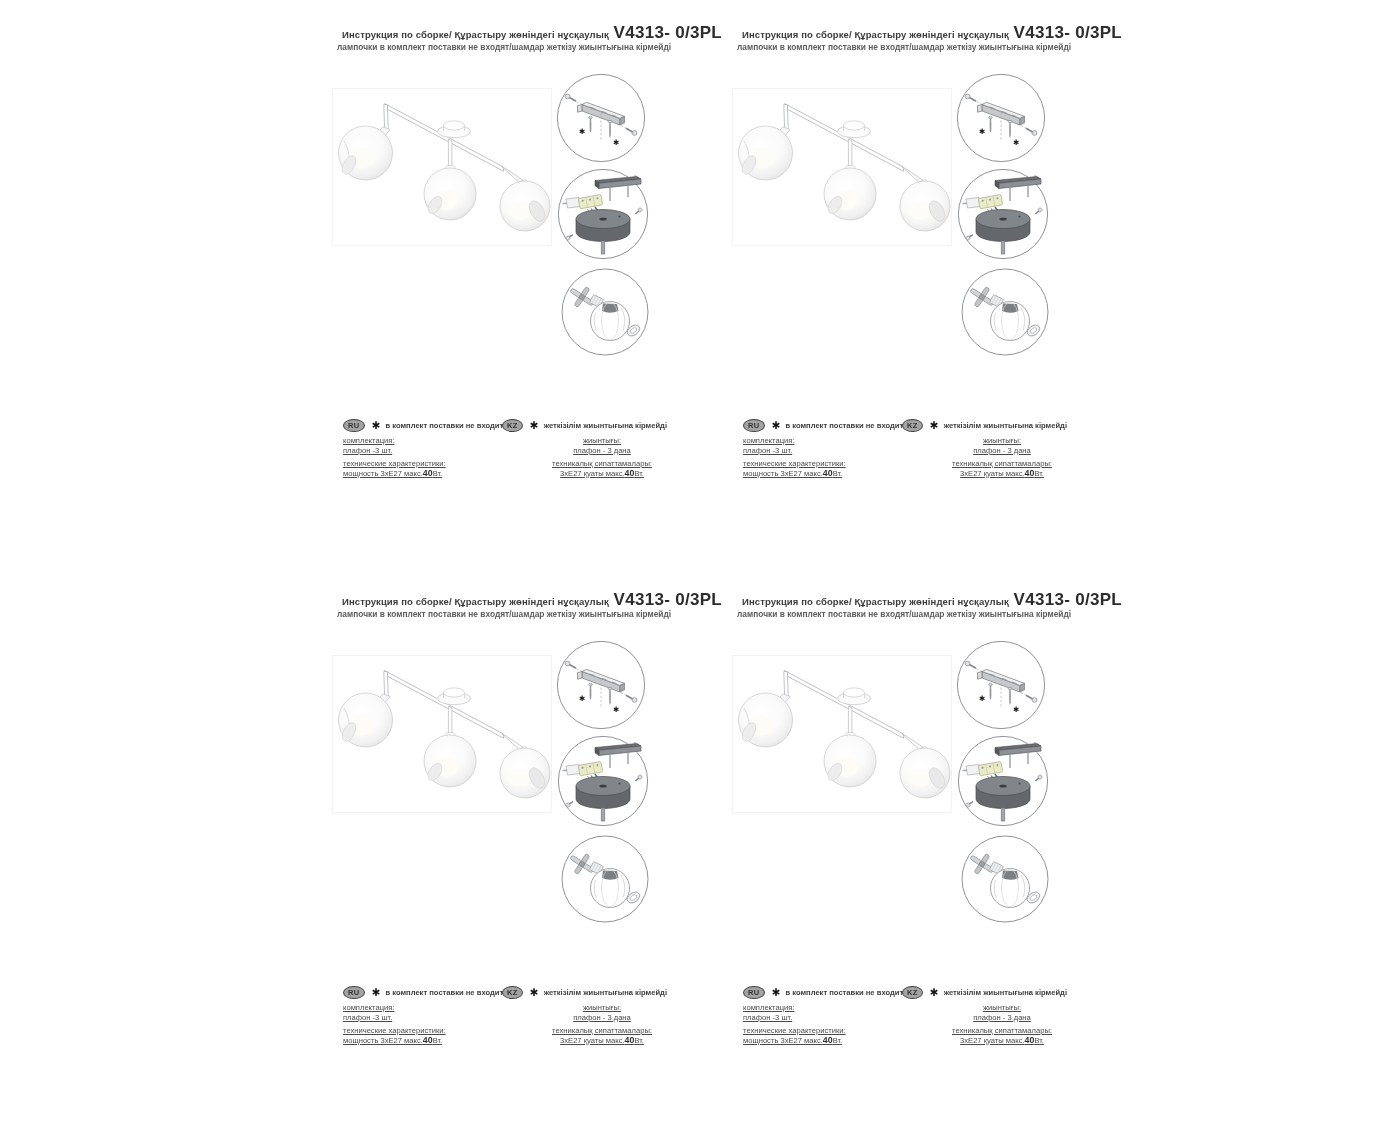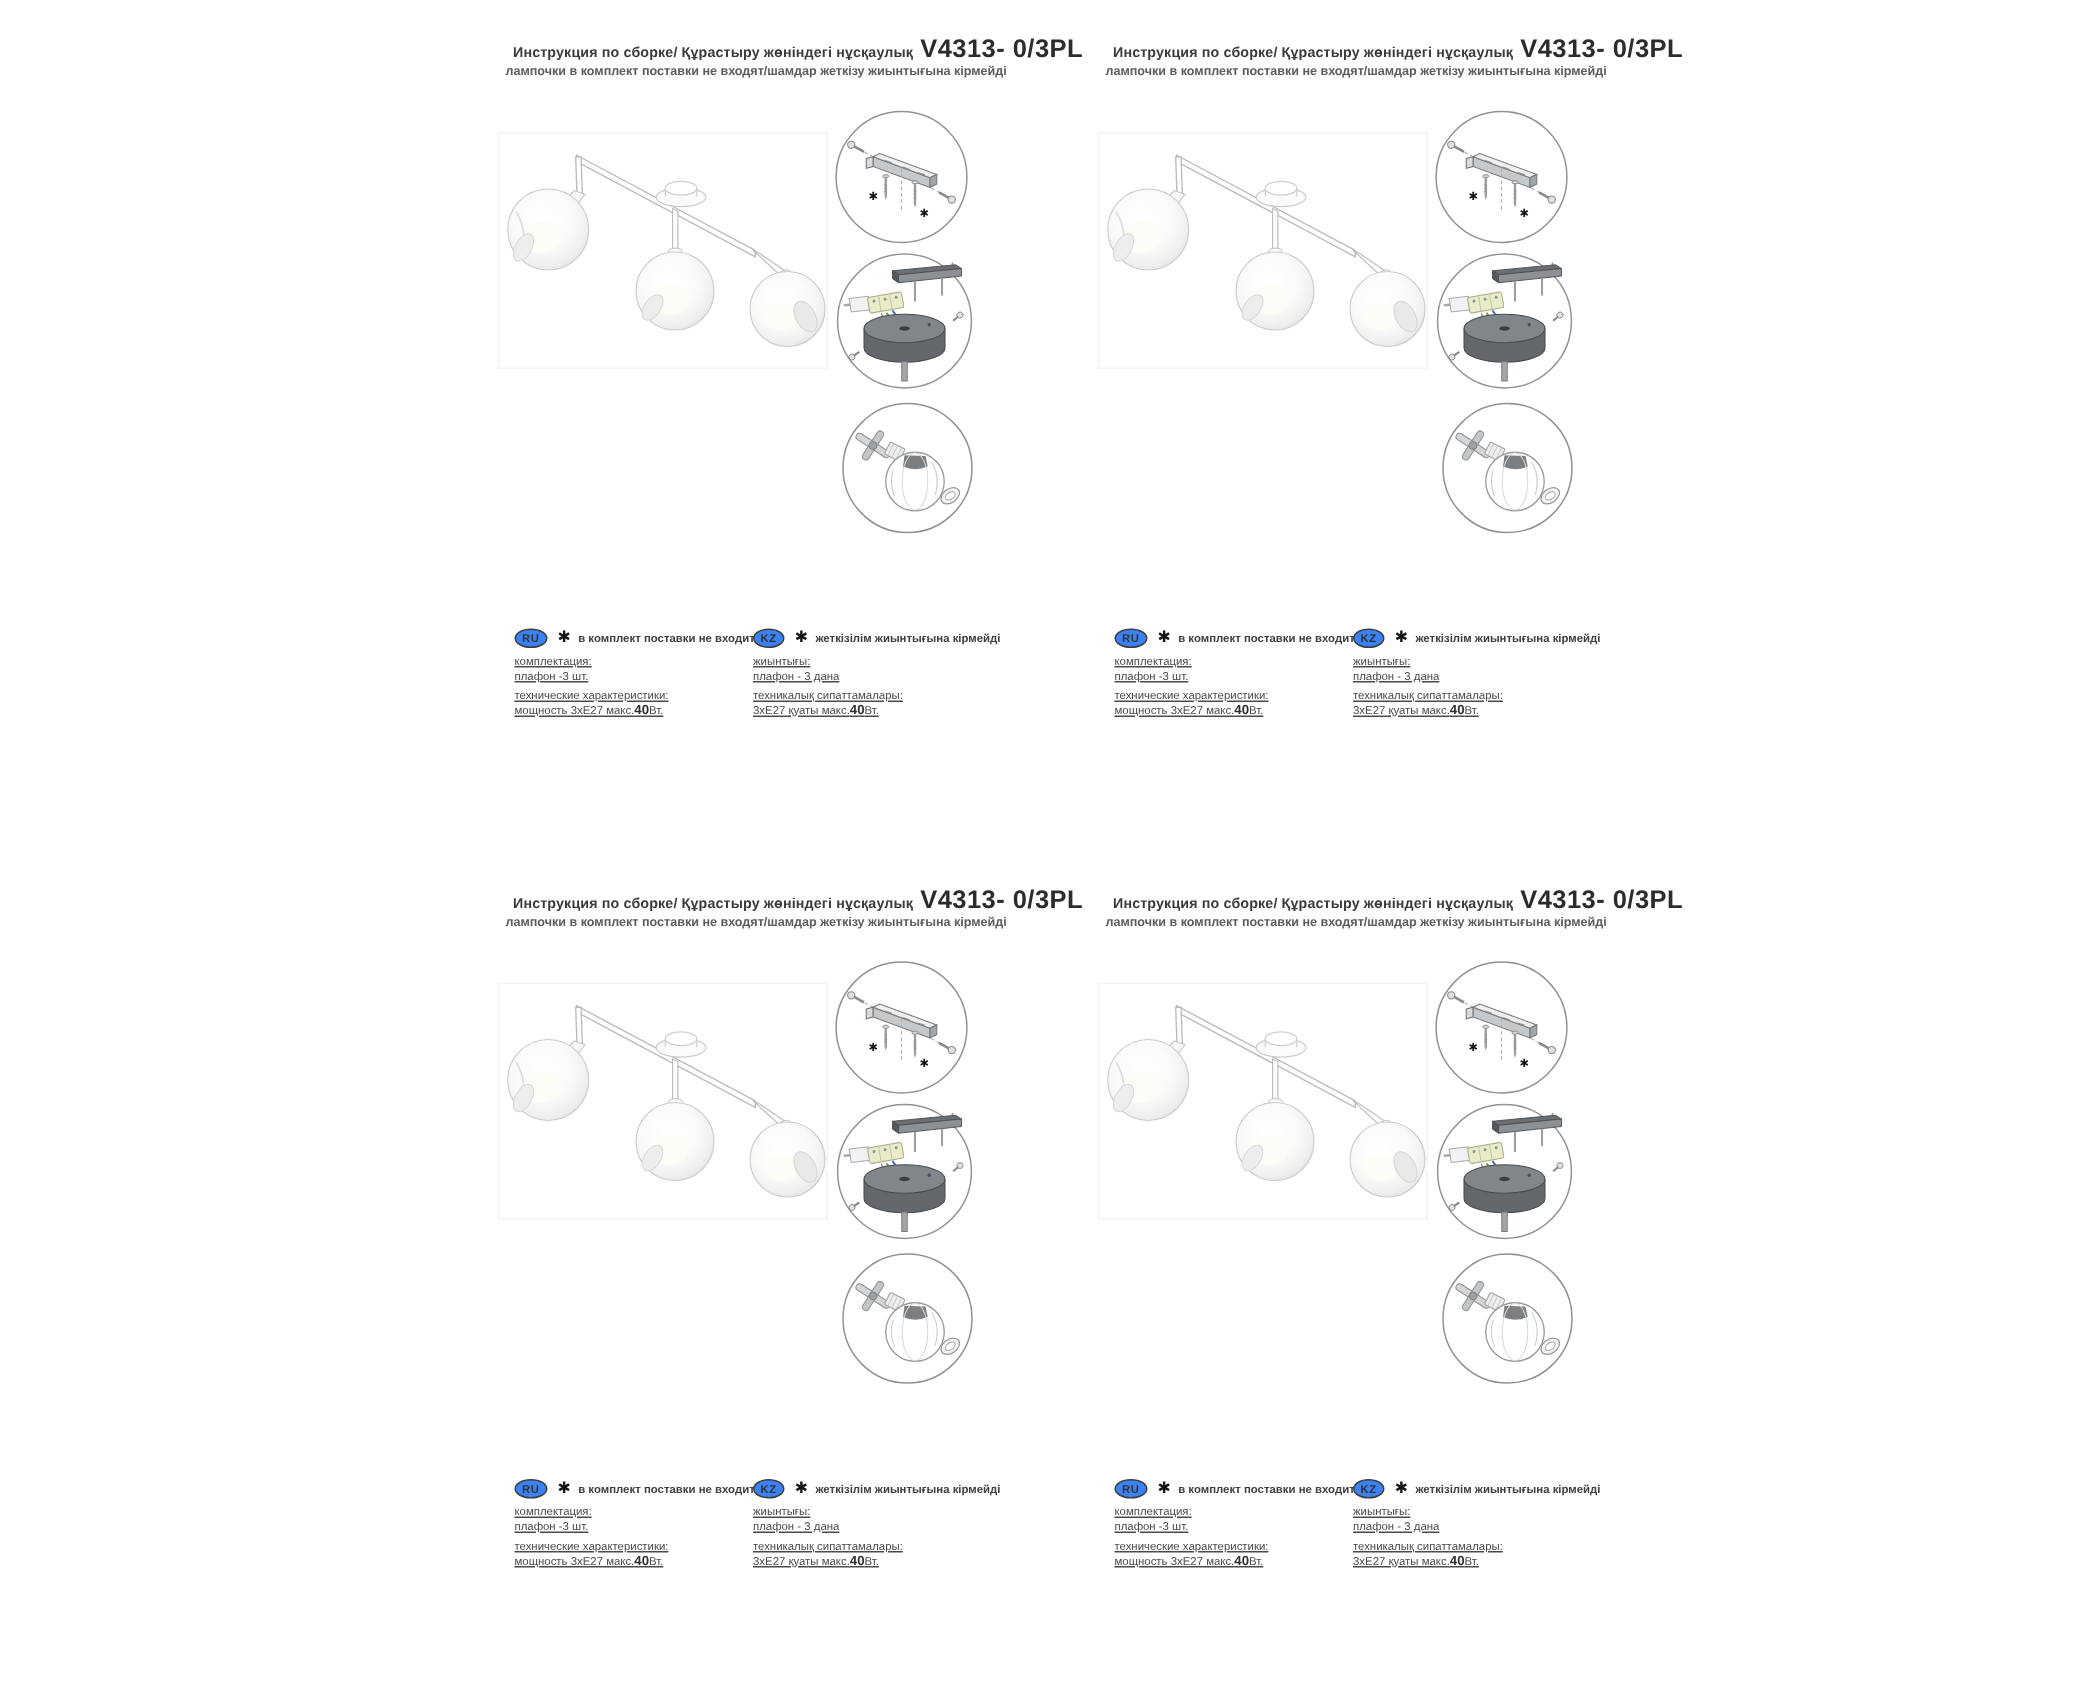--- a/index.html
+++ b/index.html
@@ -20,26 +20,26 @@
   .lamp-wrap{position:absolute;left:2px;top:66px;width:220px;height:162px;}
   .lamp-wrap svg{width:100%;height:100%;display:block;}
   .detail{position:absolute;}
   .detail svg{width:100%;height:100%;display:block;}
   .d1{left:226px;top:51px;width:90px;height:90px;}
   .d2{left:227px;top:146px;width:92px;height:92px;}
   .d3{left:231px;top:246px;width:88px;height:88px;}
   .notes{position:absolute;left:0;top:396px;width:402px;height:90px;}
   .note-col{position:absolute;top:0;}
   .note-ru{left:13px;width:155px;}
-  .note-kz{left:172px;width:200px;}
+  .note-kz{left:172px;width:200px;text-align:center;}
   .note-head{display:flex;align-items:center;height:14px;}
   .badge{
     display:inline-block;border:1.2px solid #3f3f3f;border-radius:50%;
     font-size:7.5px;font-weight:700;color:#333;line-height:1;
-    padding:2px 4px 1.5px;letter-spacing:.4px;background:#3b82f6;
+    padding:2px 4px 1.5px;letter-spacing:.4px;background:#a3a3a3;
   }
   .mark{
     font-family:"DejaVu Sans", sans-serif;
     font-size:10.5px;color:#141414;margin:0 5px 0 7px;line-height:1;
   }
   .note-text{font-size:7.6px;font-weight:700;color:#3e3e3e;white-space:nowrap;}
   .note-body{margin-top:4px;font-size:7.6px;color:#4a4a4a;line-height:9.5px;text-decoration:underline;}
   .note-body .group + .group{margin-top:4px;}
   .specs-bold{font-weight:700;font-size:8.8px;color:#2f2f2f;}
   .ast-text{font-family:"DejaVu Sans", sans-serif;font-weight:700;fill:#141414;}

